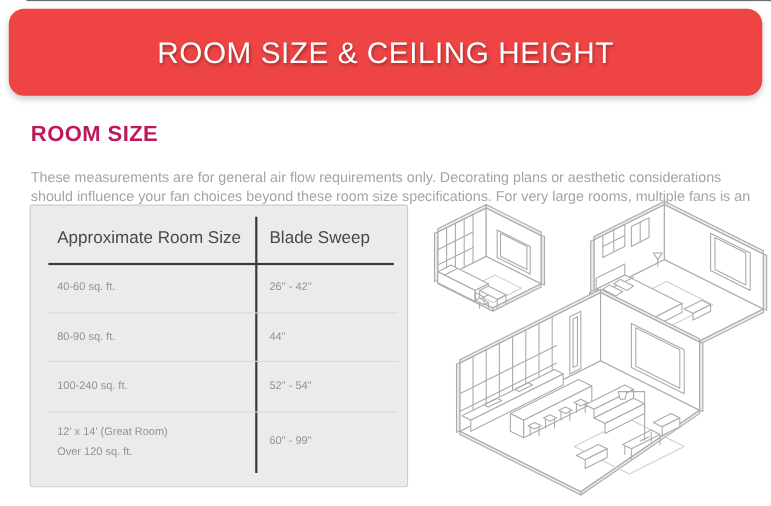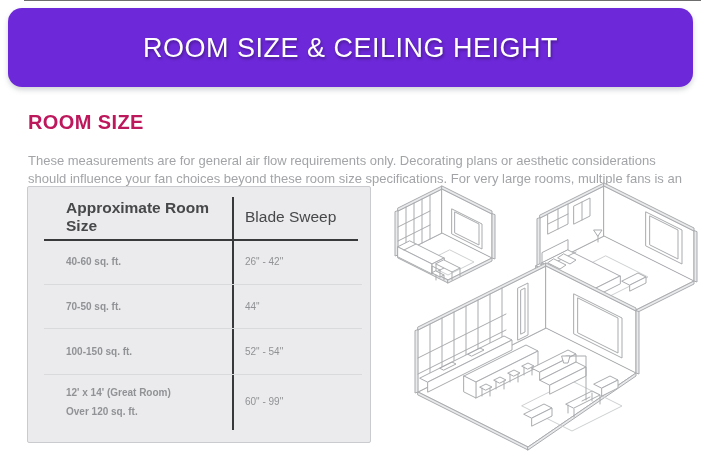--- a/index.html
+++ b/index.html
@@ -9,21 +9,21 @@
     background:#ffffff;
     font-family:"Liberation Sans", sans-serif;
   }
   .top-hairline {
     position:absolute; top:0; left:24px; width:677px; height:1px;
     background:#3c3c3c; opacity:.75;
   }
   
   .banner {
     position:absolute; left:8px; top:8px; width:685px; height:79px;
-    background:#6d28d9; border-radius:14px;
+    background:#ef4444; border-radius:14px;
     display:flex; flex-direction:column; justify-content:center; align-items:center;
     box-shadow:0 3px 5px rgba(80,90,100,0.25);
   }
   .banner-line {
     color:#ffffff; font-size:27px; line-height:34px; letter-spacing:.5px;
     text-shadow:1px 2px 3px rgba(0,0,0,0.35);
     white-space:nowrap;
   }
   
   .section-heading {
@@ -37,21 +37,21 @@
   
   .table-card {
     position:absolute; left:27px; top:186px; width:344px; height:257px;
     background:#ebebed; border:1px solid #c9cbce; border-radius:2px;
   }
   .t-row, .t-head {
     display:grid; grid-template-columns:204px 1fr; align-items:center;
   }
   .t-head { height:52px; padding-top:8px; }
   .r1 { height:45px; } .r2 { height:44px; } .r3 { height:46px; } .r4 { height:55px; }
-  .t-left  { padding-left:38px;font-weight:bold; }
+  .t-left  { padding-left:24px; }
   .t-right { padding-left:13px; }
   .t-head .t-cell { font-size:15.5px; color:#47484a; }
   .t-row  .t-cell { font-size:10px; color:#909295; }
   .two-line span { display:block; line-height:19px; }
   .v-divider {
     position:absolute; left:204px; top:10px; width:2px; height:233px; background:#38393b;
   }
   .h-underline {
     position:absolute; left:16px; top:52px; width:314px; height:2px; background:#38393b;
   }
@@ -86,25 +86,25 @@
   <section class="table-card">
     <div class="t-head">
       <div class="t-cell t-left">Approximate Room Size</div>
       <div class="t-cell t-right">Blade Sweep</div>
     </div>
     <div class="t-row r1">
       <div class="t-cell t-left">40-60 sq. ft.</div>
       <div class="t-cell t-right">26" - 42"</div>
     </div>
     <div class="t-row r2">
-      <div class="t-cell t-left">70-50 sq. ft.</div>
+      <div class="t-cell t-left">80-90 sq. ft.</div>
       <div class="t-cell t-right">44"</div>
     </div>
     <div class="t-row r3">
-      <div class="t-cell t-left">100-150 sq. ft.</div>
+      <div class="t-cell t-left">100-240 sq. ft.</div>
       <div class="t-cell t-right">52" - 54"</div>
     </div>
     <div class="t-row r4">
       <div class="t-cell t-left two-line">
         <span>12' x 14' (Great Room)</span>
         <span>Over 120 sq. ft.</span>
       </div>
       <div class="t-cell t-right">60" - 99"</div>
     </div>
     <div class="v-divider"></div>

